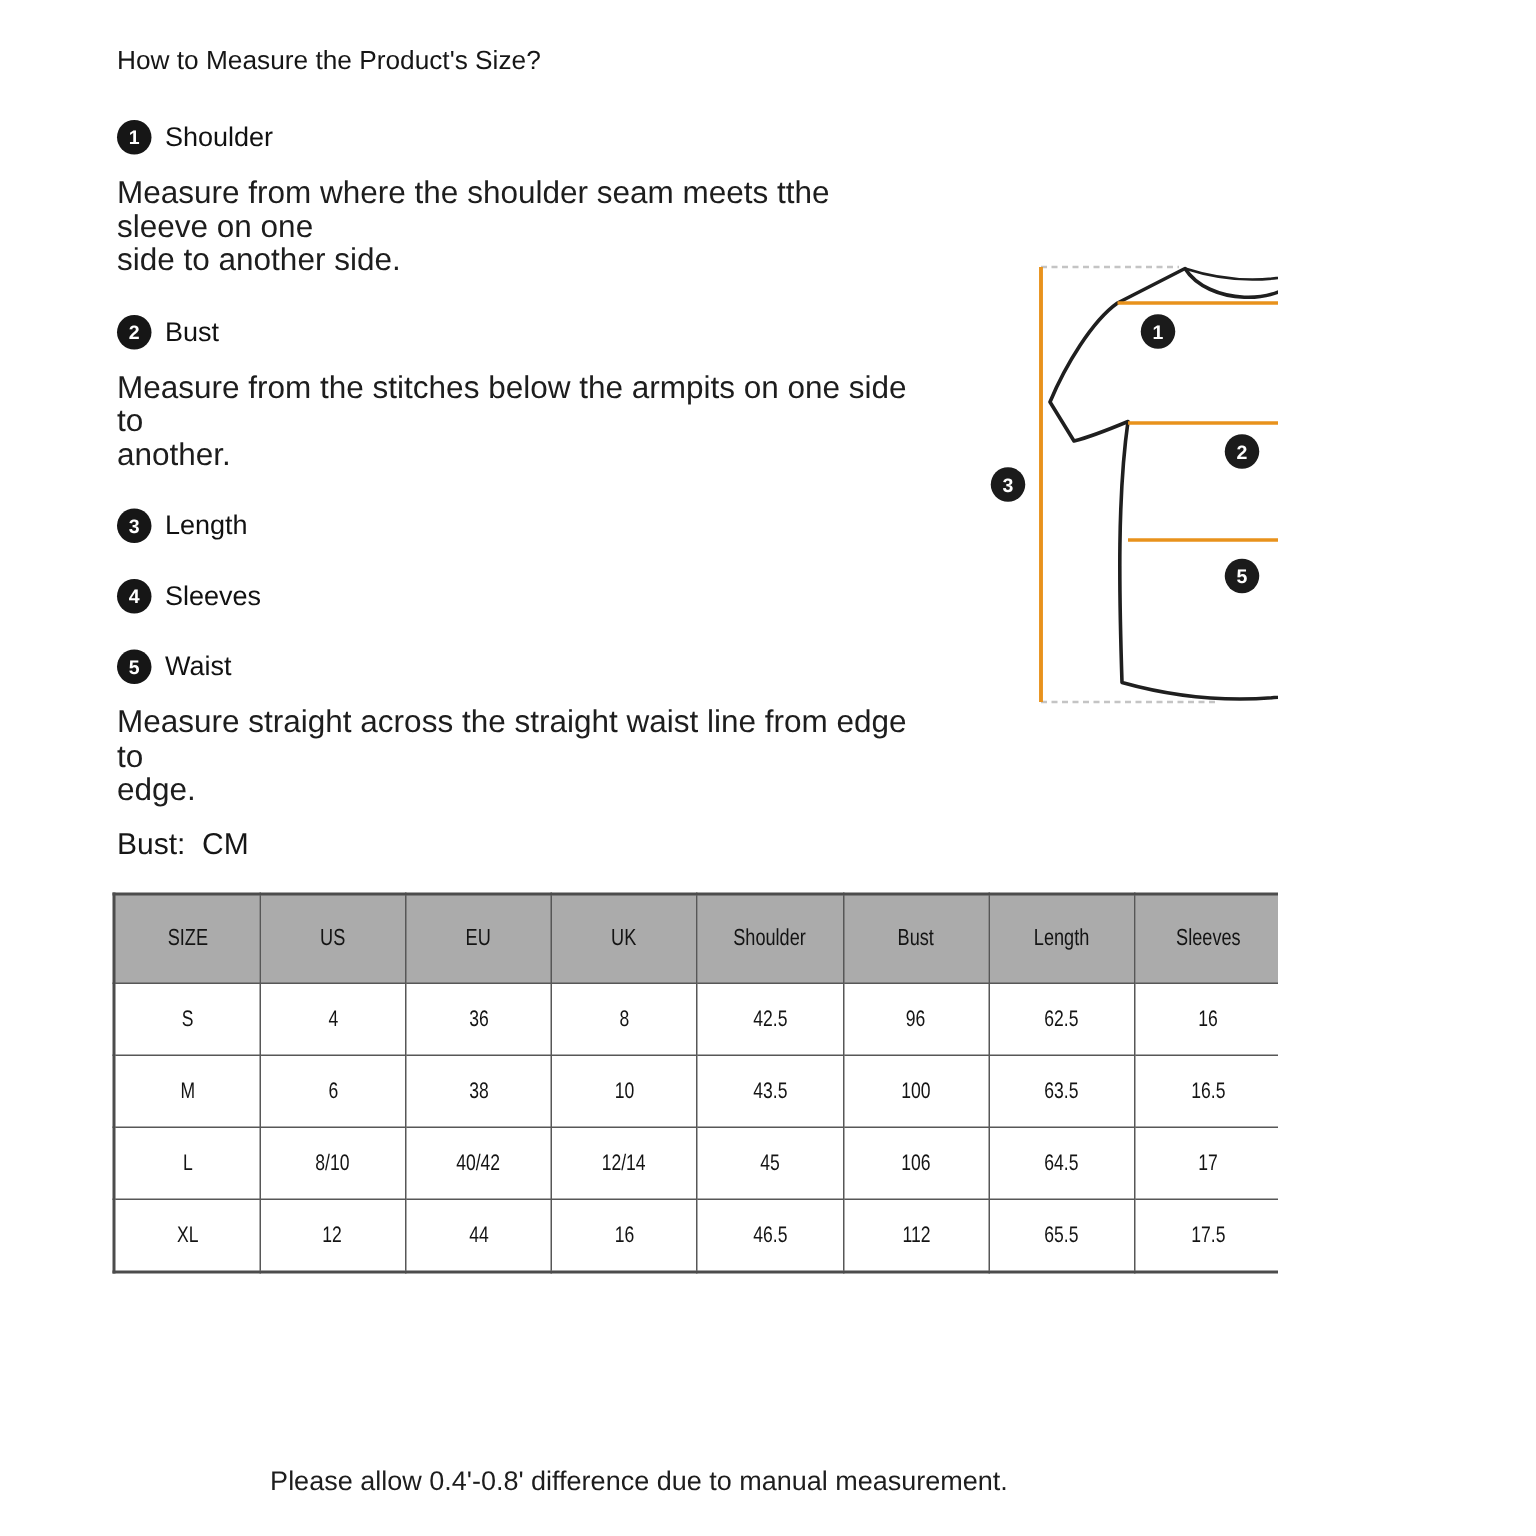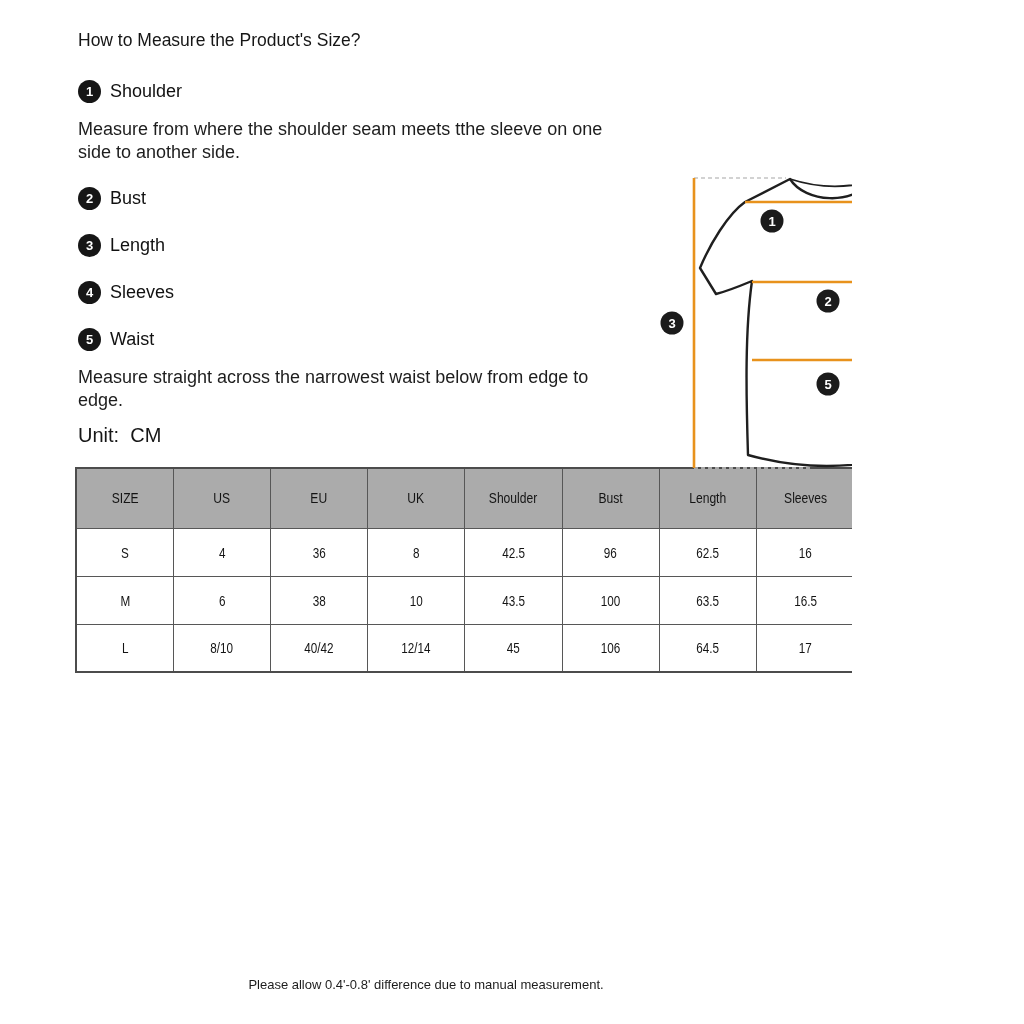--- a/index.html
+++ b/index.html
@@ -30,21 +30,21 @@
     background: #161616; color: #ffffff;
     font-size: 13px; font-weight: bold;
     display: flex; align-items: center; justify-content: center;
     flex: 0 0 auto;
   }
   .section-label { font-size: 18px; line-height: 23px; color: #111111; }
 
   .section-desc {
     margin: 15px 0 0 78px;
     width: 540px;
-    font-size: 18px; line-height: 22.5px;
+    font-size: 21px; line-height: 22.5px;
     color: #1d1d1d;
     white-space: pre-line;
   }
 
   .unit-label {
     margin: 11px 0 0 78px;
     font-size: 20px; line-height: 26px;
     color: #161616;
     white-space: pre;
   }
@@ -71,21 +71,21 @@
   table.size-chart td {
     height: 48px;
     background: #ffffff;
     font-size: 15px;
   }
   .cnd { display: inline-block; transform: scaleX(0.78); }
 
   .footer-note {
     position: absolute; left: 0; right: 0; top: 977px;
     text-align: center;
-    font-size: 13px; color: #1d1d1d;
+    font-size: 18px; color: #1d1d1d;
   }
 
   .diagram {
     position: absolute; left: 640px; top: 150px;
     width: 384px; height: 340px;
   }
 </style>
 </head>
 <body>
 
@@ -97,39 +97,41 @@
     <span class="num-badge">1</span>
     <span class="section-label">Shoulder</span>
   </div>
   <div class="section-desc">Measure from where the shoulder seam meets tthe sleeve on one
 side to another side.</div>
 
   <div class="section-heading h-next">
     <span class="num-badge">2</span>
     <span class="section-label">Bust</span>
   </div>
+  <div class="section-desc">Measure from the stitches below the armpits on one side to
+another.</div>
 
   <div class="section-heading h-next">
     <span class="num-badge">3</span>
     <span class="section-label">Length</span>
   </div>
 
   <div class="section-heading h-next">
     <span class="num-badge">4</span>
     <span class="section-label">Sleeves</span>
   </div>
 
   <div class="section-heading h-next">
     <span class="num-badge">5</span>
     <span class="section-label">Waist</span>
   </div>
-  <div class="section-desc">Measure straight across the narrowest waist below from edge to
+  <div class="section-desc">Measure straight across the straight waist line from edge to
 edge.</div>
 
-  <div class="unit-label">Unit:  CM</div>
+  <div class="unit-label">Bust:  CM</div>
 
   <table class="size-chart">
     <thead>
       <tr>
         <th><span class="cnd">SIZE</span></th>
         <th><span class="cnd">US</span></th>
         <th><span class="cnd">EU</span></th>
         <th><span class="cnd">UK</span></th>
         <th><span class="cnd">Shoulder</span></th>
         <th><span class="cnd">Bust</span></th>
@@ -164,20 +166,31 @@
       <tr>
         <td><span class="cnd">L</span></td>
         <td><span class="cnd">8/10</span></td>
         <td><span class="cnd">40/42</span></td>
         <td><span class="cnd">12/14</span></td>
         <td><span class="cnd">45</span></td>
         <td><span class="cnd">106</span></td>
         <td><span class="cnd">64.5</span></td>
         <td><span class="cnd">17</span></td>
         <td><span class="cnd">100</span></td>
+      </tr>
+      <tr>
+        <td><span class="cnd">XL</span></td>
+        <td><span class="cnd">12</span></td>
+        <td><span class="cnd">44</span></td>
+        <td><span class="cnd">16</span></td>
+        <td><span class="cnd">46.5</span></td>
+        <td><span class="cnd">112</span></td>
+        <td><span class="cnd">65.5</span></td>
+        <td><span class="cnd">17.5</span></td>
+        <td><span class="cnd">106</span></td>
       </tr>
     </tbody>
   </table>
 
   <div class="footer-note">Please allow 0.4'-0.8' difference due to manual measurement.</div>
 
   <svg class="diagram" viewBox="0 0 384 340" xmlns="http://www.w3.org/2000/svg">
 
     <path d="M54 28 H146" fill="none" stroke="#c4c4c4" stroke-width="1.6" stroke-dasharray="4 3"></path>
     <path d="M54 318 H172" fill="none" stroke="#c4c4c4" stroke-width="1.6" stroke-dasharray="4 3"></path>

